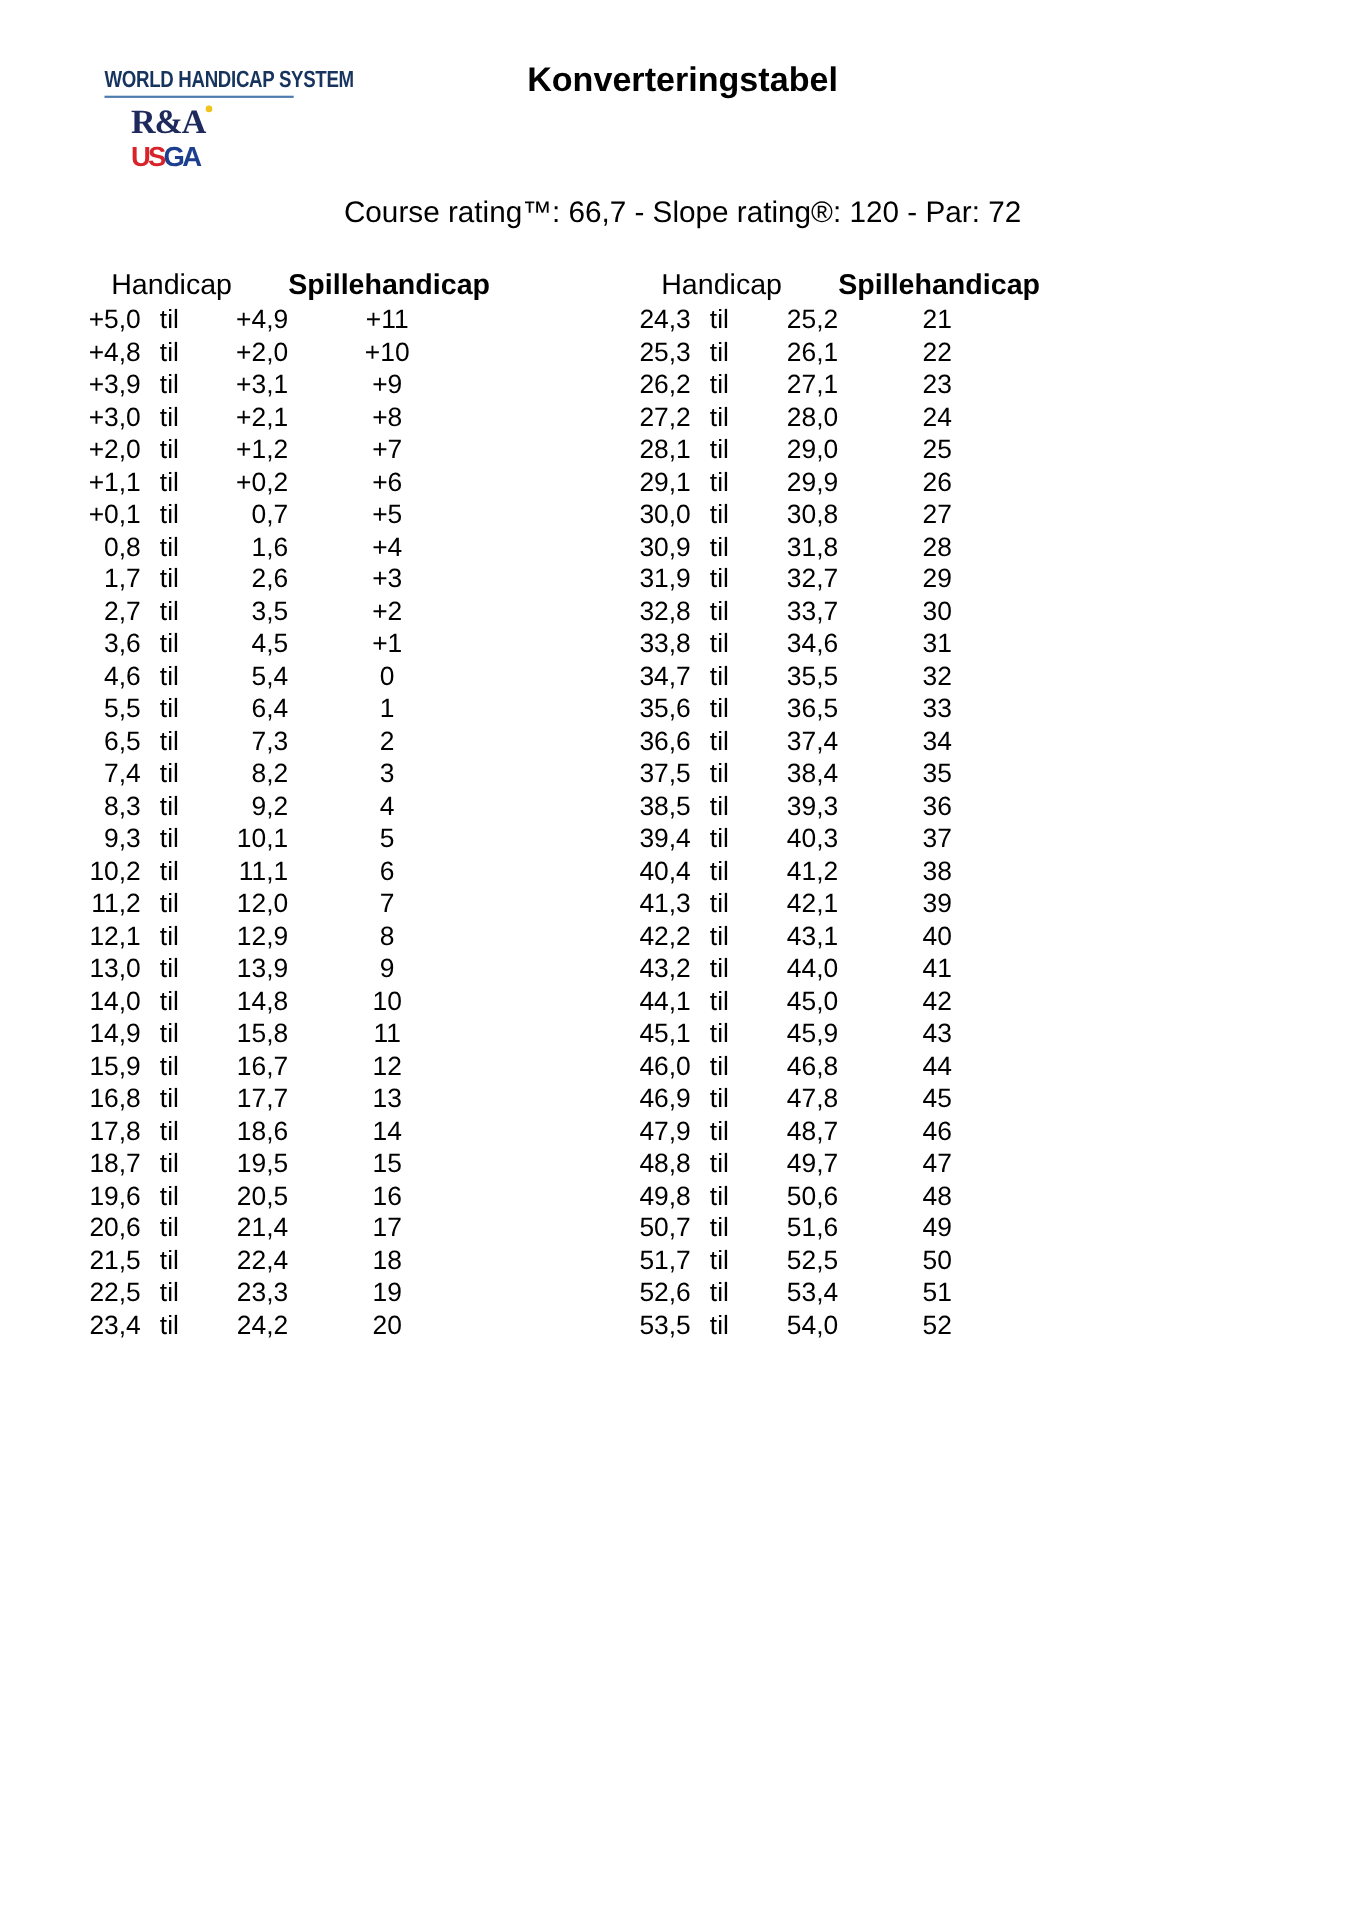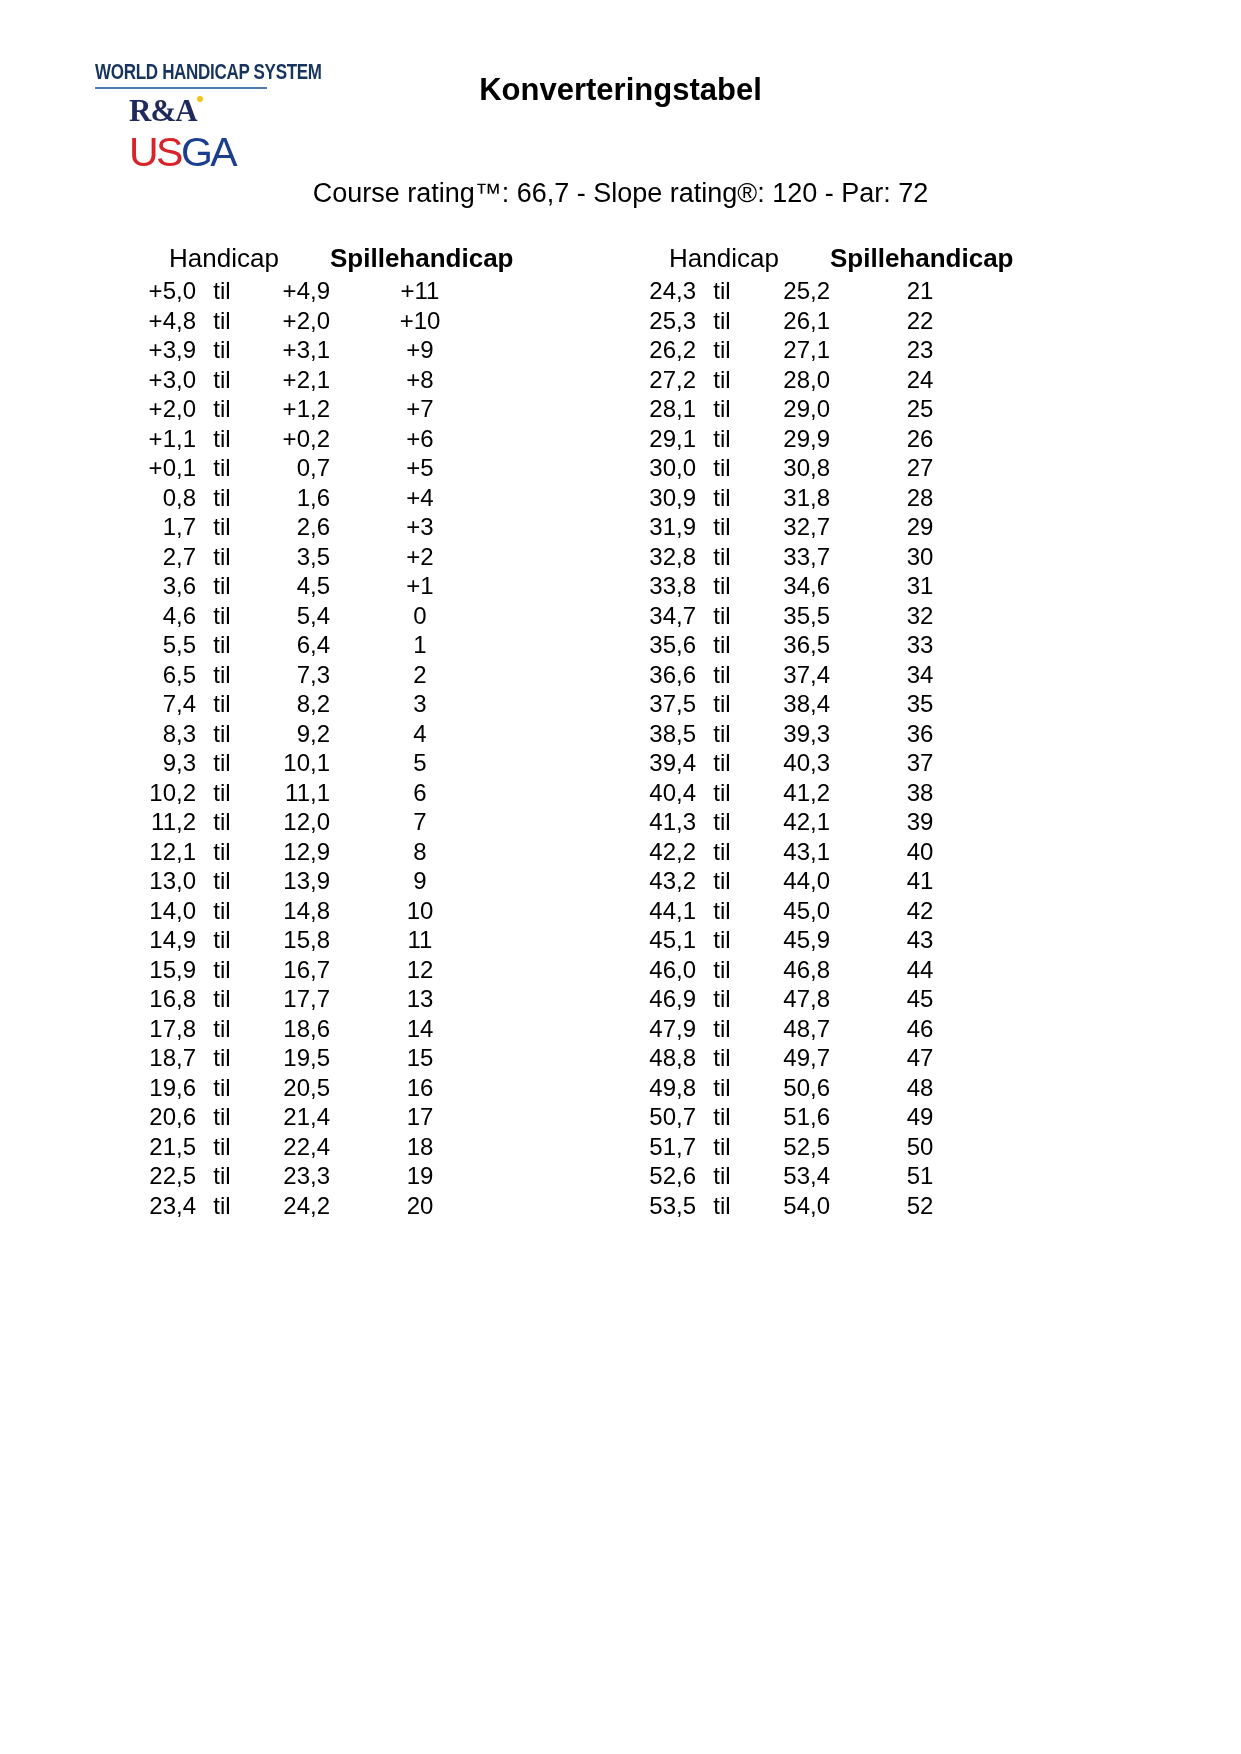--- a/index.html
+++ b/index.html
@@ -36,31 +36,31 @@
     color: #1e2a5c;
     letter-spacing: -1px;
     position: relative;
   }
   .ra-ball {
     position: absolute; top: 3px; right: -6px;
     width: 6px; height: 6px; border-radius: 50%;
     background: #f0c419;
   }
   .usga-mark {
-    font-size: 41px;
-    font-weight: 400;
+    font-size: 25px;
+    font-weight: 700;
     letter-spacing: -2.5px;
-    margin-left: 34px;
+    margin-left: 24px;
     white-space: nowrap;
   }
   .usga-us { color: #d8232a; }
   .usga-ga { color: #1b3e8f; }
 
   .doc-title {
-    position: absolute; left: 0; right: 0; top: 72px;
+    position: absolute; left: 0; right: 0; top: 55px;
     margin: 0;
     text-align: center;
     font-size: 31px;
     font-weight: bold;
     color: #000;
   }
 
   .dgu-logo { position: absolute; right: 86px; top: 78px; width: 256px; }
   .dgu-text {
     font-size: 23px;
@@ -71,21 +71,21 @@
   .dgu-swoosh { display: block; margin-top: 2px; }
 
   
   .subtitles { text-align: center; font-size: 26px; line-height: 35px; }
   .rating-line { text-align: center; font-size: 27px; margin-top: 28px; }
 
   
   .tables {
     display: flex;
     gap: 108px;
-    padding-left: 118px;
+    padding-left: 50px;
     margin-top: 34px;
   }
   .conv-table { width: 392px; }
   .t-head {
     display: grid;
     grid-template-columns: 212px 180px;
     font-size: 26px;
     height: 34px;
     align-items: baseline;
   }

